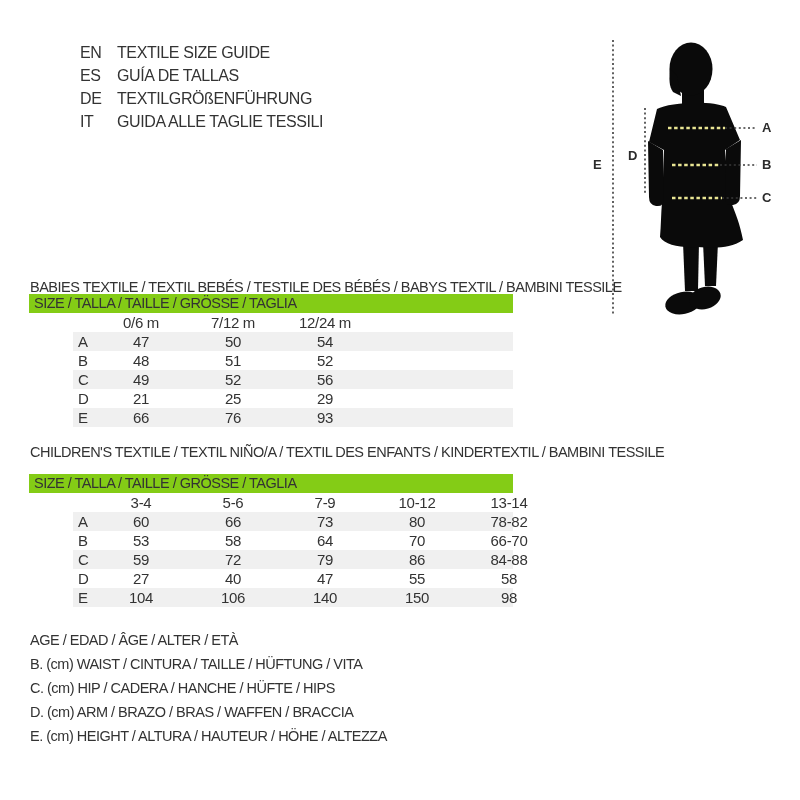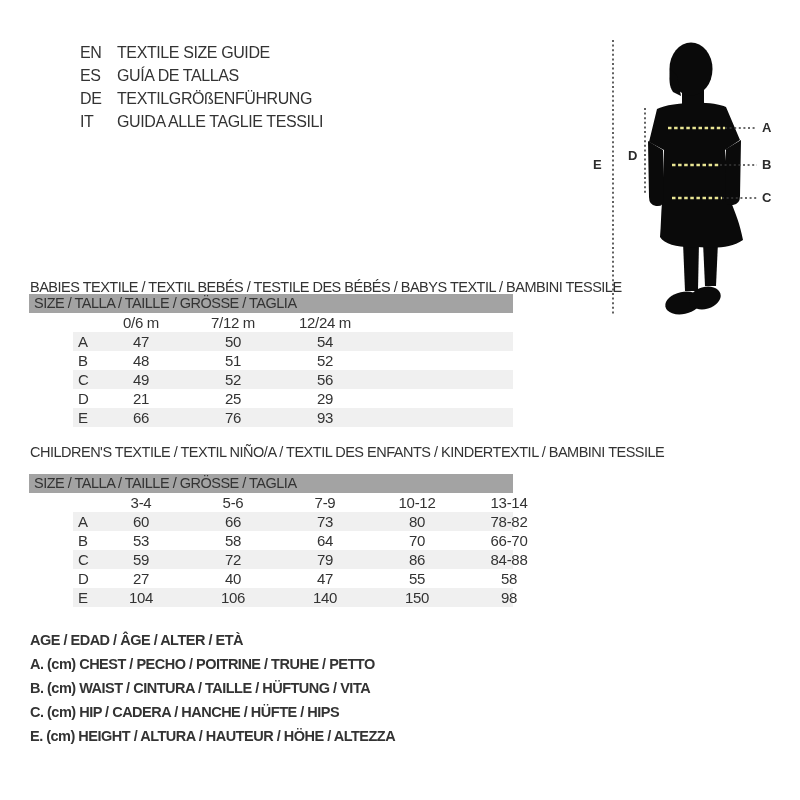--- a/index.html
+++ b/index.html
@@ -13,27 +13,27 @@
   .lang-row{display:flex;height:23px;line-height:23px;}
   .lang-code{width:37px;flex:0 0 37px;}
   
   .section-title{position:absolute;left:30px;font-size:14.5px;letter-spacing:-0.5px;height:16px;line-height:16px;white-space:nowrap;}
   #babies-title{top:263px;margin-top:16px;}
   #children-title{top:444px;}
   
   .size-table{position:absolute;left:29px;width:484px;font-size:15px;letter-spacing:-0.3px;}
   #babies-table{top:294px;}
   #children-table{top:474px;}
-  .thead-bar{height:19px;line-height:19px;background:#a3a3a3;padding-left:5px;font-size:14.5px;letter-spacing:-0.5px;white-space:nowrap;}
+  .thead-bar{height:19px;line-height:19px;background:#84cc16;padding-left:5px;font-size:14.5px;letter-spacing:-0.5px;white-space:nowrap;}
   .trow{display:flex;height:19px;line-height:19px;margin-left:44px;}
   .trow.stripe{background:#f0f0f0;}
   .label-cell{width:22px;flex:0 0 22px;padding-left:5px;box-sizing:border-box;}
   .val-cell{width:92px;flex:0 0 92px;text-align:center;}
   
-  .legend{position:absolute;left:30px;top:628px;font-size:14.5px;letter-spacing:-0.5px;font-weight:bold;}
+  .legend{position:absolute;left:30px;top:628px;font-size:14.5px;letter-spacing:-0.5px;}
   .legend-line{height:24px;line-height:24px;white-space:nowrap;}
   
   .figure-wrap{position:absolute;left:585px;top:28px;width:210px;height:292px;}
   .figure-wrap svg{display:block;width:210px;height:292px;}
   .measure-label{font-family:"Liberation Sans",sans-serif;font-size:13px;font-weight:bold;fill:#2b2b2b;}
 </style>
 </head>
 <body>
 
 <div class="langs" id="lang-list">
@@ -187,17 +187,17 @@
       <div class="val-cell">104</div>
       <div class="val-cell">106</div>
       <div class="val-cell">140</div>
       <div class="val-cell">150</div>
       <div class="val-cell">98</div>
     </div>
   </div>
 
 <div class="legend" id="legend">
     <div class="legend-line">AGE / EDAD / ÂGE / ALTER / ETÀ</div>
-    <div class="legend-line">A. (cm) CHEST / PECHO / POITRINE / TRUHE / PETTO</div>
     <div class="legend-line">B. (cm) WAIST / CINTURA / TAILLE / HÜFTUNG / VITA</div>
     <div class="legend-line">C. (cm) HIP / CADERA / HANCHE / HÜFTE / HIPS</div>
+    <div class="legend-line">D. (cm) ARM / BRAZO / BRAS / WAFFEN / BRACCIA</div>
     <div class="legend-line">E. (cm) HEIGHT / ALTURA / HAUTEUR / HÖHE / ALTEZZA</div>
   </div>
 
 </body></html>

